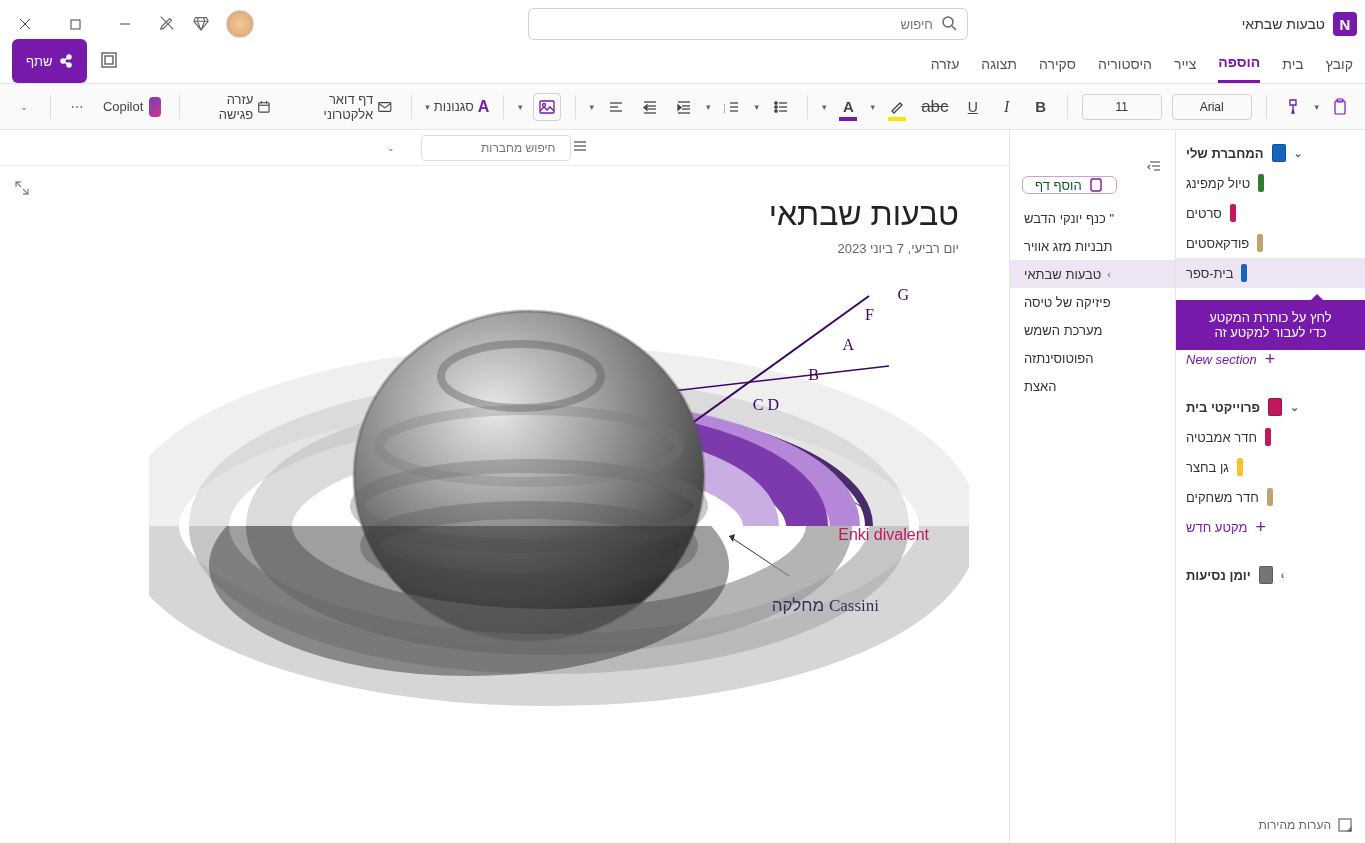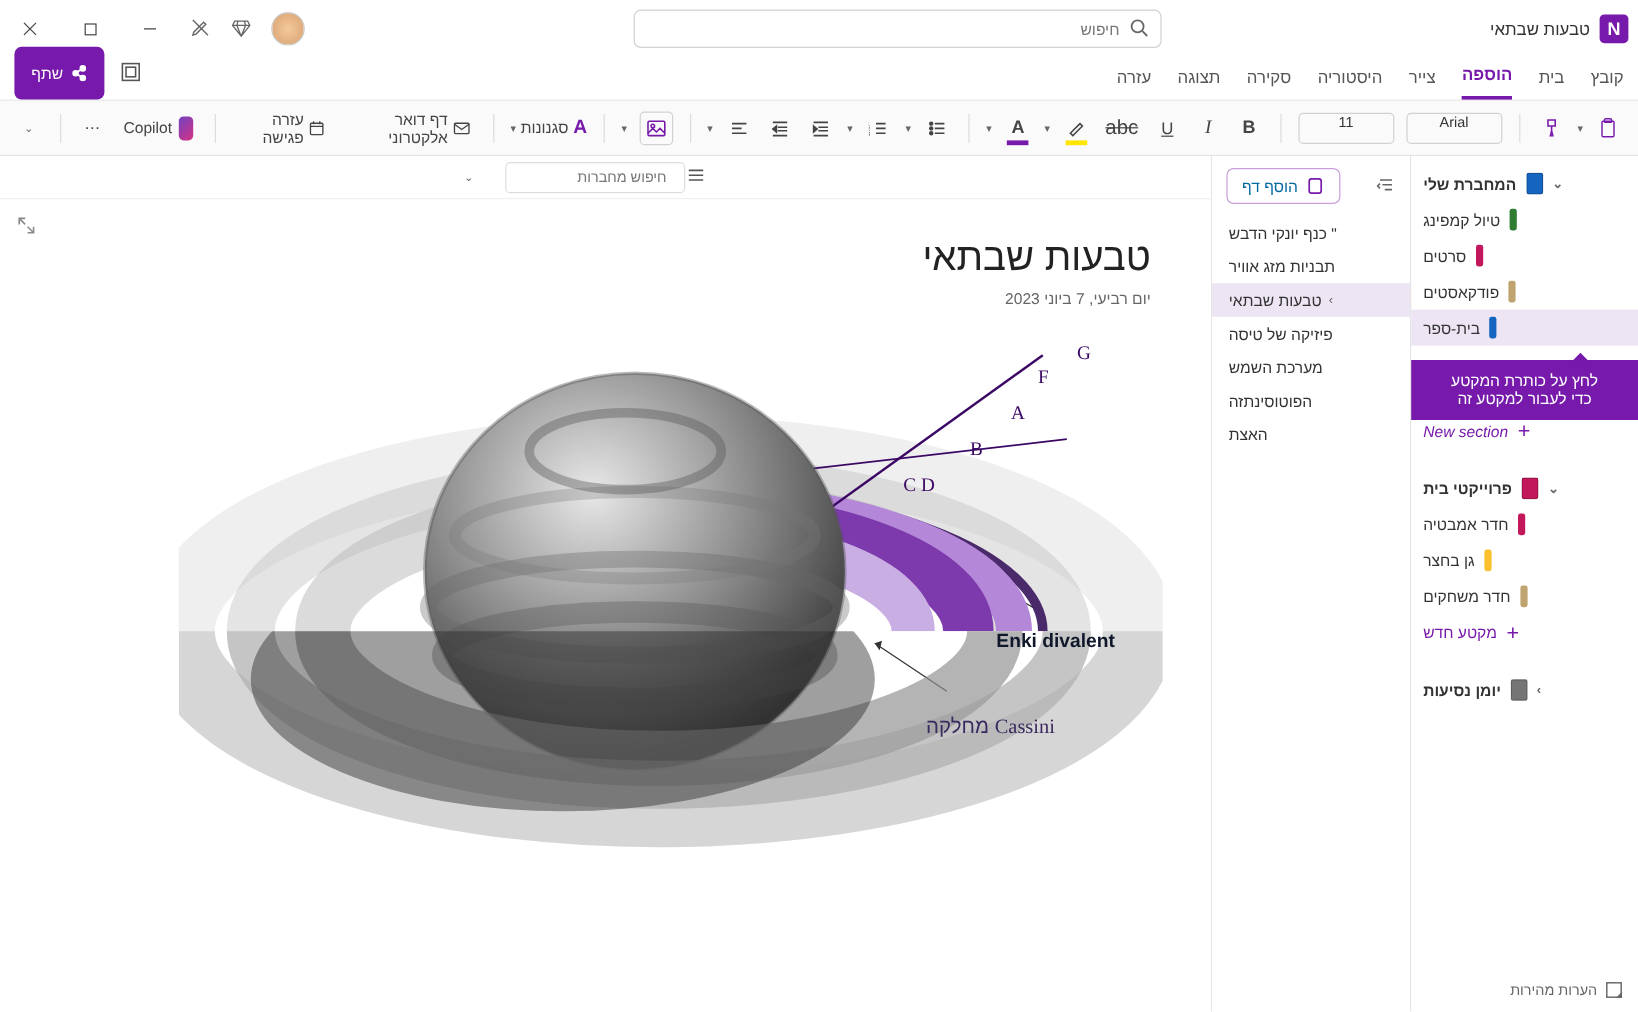--- a/index.html
+++ b/index.html
@@ -25,21 +25,21 @@
 .tab.active { color: #7719aa; border-bottom: 3px solid #7719aa; font-weight: 600; }
 .tabs-left { display: flex; align-items: center; gap: 12px; }
 .share-btn { background: #7719aa; color: #fff; border: none; border-radius: 6px; height: 44px; padding: 0 14px; display: flex; align-items: center; gap: 6px; font-size: 13px; cursor: pointer; }
 .present-icon { color: #555; cursor: pointer; }
 
 
 .ribbon { height: 46px; border-bottom: 1px solid #e5e5e5; display: flex; align-items: center; justify-content: flex-end; padding: 0 12px; gap: 10px; background: #fafafa; }
 .ribbon .grp { display: flex; align-items: center; gap: 8px; }
 .ribbon .btn { height: 28px; min-width: 24px; display: flex; align-items: center; justify-content: center; cursor: pointer; color: #444; padding: 0 4px; border-radius: 4px; }
 .ribbon .sep { width: 1px; height: 24px; background: #ddd; margin: 0 4px; }
-.font-select { border: 1px solid #d1d1d1; border-radius: 4px; height: 26px; padding: 0 8px; font-size: 12px; color: #333; min-width: 80px; display: flex; align-items: flex-start; justify-content: center; }
+.font-select { border: 1px solid #d1d1d1; border-radius: 4px; height: 26px; padding: 0 8px; font-size: 12px; color: #333; min-width: 80px; display: flex; align-items: center; justify-content: center; }
 .font-size { width: 40px; }
 .img-btn { border: 1px solid #d1d1d1; border-radius: 4px; height: 28px; width: 32px; display: flex; align-items: center; justify-content: center; color: #7719aa; }
 .copilot-btn { display: flex; align-items: center; gap: 6px; font-size: 13px; color: #444; }
 .copilot-logo { width: 20px; height: 20px; border-radius: 4px; background: linear-gradient(135deg,#6f42c1,#d63384); }
 .styles-btn, .email-btn, .meet-btn { display: flex; align-items: center; gap: 4px; font-size: 13px; }
 .dropdown-caret { font-size: 9px; color: #666; }
 .bold { font-weight: bold; font-size: 15px; }
 .italic { font-style: italic; font-size: 16px; font-family: serif; }
 .underline { text-decoration: underline; font-size: 14px; }
 .strike { text-decoration: line-through; font-size: 17px; }
@@ -56,21 +56,21 @@
 .nb-book { width: 14px; height: 18px; border-radius: 2px; border: 1px solid rgba(0,0,0,.2); }
 .nb-caret { color: #666; font-size: 11px; }
 .nb-plus { color: #7719aa; font-size: 18px; font-weight: 300; }
 .nb-new { color: #7719aa; font-style: italic; }
 
 .tooltip-box { position: absolute; top: 170px; right: 0; left: 0; background: #7719aa; color: #fff; padding: 10px 24px; font-size: 13px; text-align: center; z-index: 50; }
 .tooltip-box::before { content: ''; position: absolute; top: -14px; right: 40px; border: 8px solid transparent; border-bottom-color: #7719aa; }
 
 .sidebar-pages { width: 166px; border-left: 1px solid #e5e5e5; display: flex; flex-direction: column; padding-top: 10px; }
 .add-page-row { display: flex; align-items: center; justify-content: space-between; padding: 0 12px 10px 12px; }
-.add-page-btn { border: 1px solid #c9a0dc; color: #0369a1; border-radius: 6px; height: 30px; padding: 0 12px; display: flex; align-items: center; gap: 6px; font-size: 13px; cursor: pointer; }
+.add-page-btn { border: 1px solid #c9a0dc; color: #14532d; border-radius: 6px; height: 18px; padding: 0 12px; display: flex; align-items: center; gap: 6px; font-size: 13px; cursor: pointer; margin-top: 36px; }
 .sort-icon { color: #666; cursor: pointer; }
 .page-item { height: 28px; display: flex; align-items: center; justify-content: flex-end; padding: 0 14px; font-size: 13px; color: #333; cursor: pointer; gap: 6px; }
 .page-item.active { background: #ede5f4; }
 .page-item .caret { color: #666; font-size: 11px; }
 
 .canvas { flex: 1; position: relative; overflow: hidden; background: #fff; }
 .canvas-toolbar { height: 36px; border-bottom: 1px solid #efefef; display: flex; align-items: center; justify-content: space-between; padding: 0 16px; }
 .nb-search { display: flex; align-items: center; gap: 6px; border: 1px solid #ddd; border-radius: 4px; height: 26px; padding: 0 8px; font-size: 12px; color: #666; width: 150px; }
 .nb-search input { border:none; outline:none; flex:1; font-size: 12px; background: transparent; text-align: right; }
 .hamburger { cursor: pointer; color: #555; }
@@ -82,21 +82,21 @@
 
 .saturn-wrap { position: absolute; top: 80px; right: 40px; width: 920px; height: 600px; }
 
 .annotation { position: absolute; font-family: 'Segoe Script', cursive; color: #3b0764; font-size: 16px; }
 .ann-g { top: 40px; right: 60px; }
 .ann-f { top: 60px; right: 95px; }
 .ann-a { top: 90px; right: 115px; }
 .ann-b { top: 120px; right: 150px; }
 .ann-cd { top: 150px; right: 190px; }
 
-.label-enki { position: absolute; top: 280px; right: 40px; font-size: 16px; color: #0f172a; direction: ltr; font-weight: bold; }
+.label-enki { position: absolute; top: 280px; right: 40px; font-size: 16px; color: #be185d; direction: ltr; }
 .label-cassini { position: absolute; top: 350px; right: 90px; font-size: 17px; color: #3b2a5f; }
 .label-cassini .lat { font-family: 'Brush Script MT', cursive; direction: ltr; display: inline-block; }
 
 .quick-notes-bar { position: absolute; bottom: 8px; left: 10px; display: flex; align-items: center; gap: 6px; font-size: 12px; color: #666; }
 
 svg.saturn { width: 820px; height: 560px; }
 </style>
 </head>
 <body>
 

